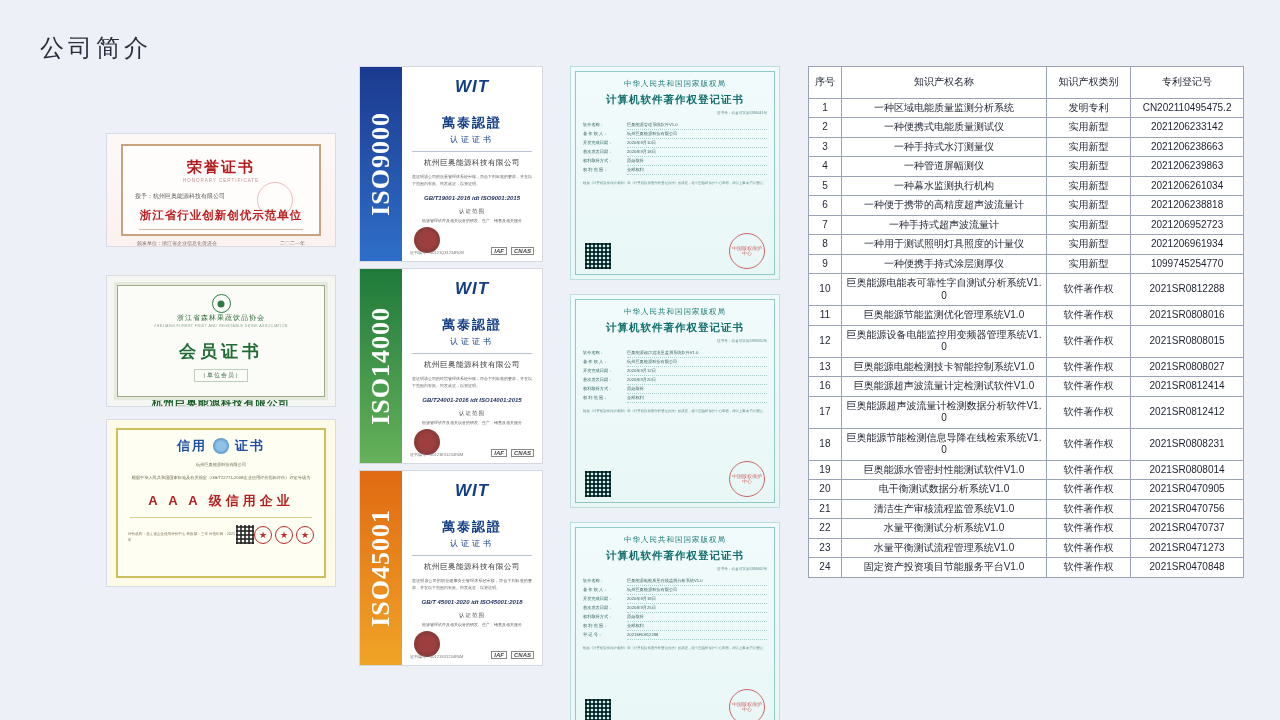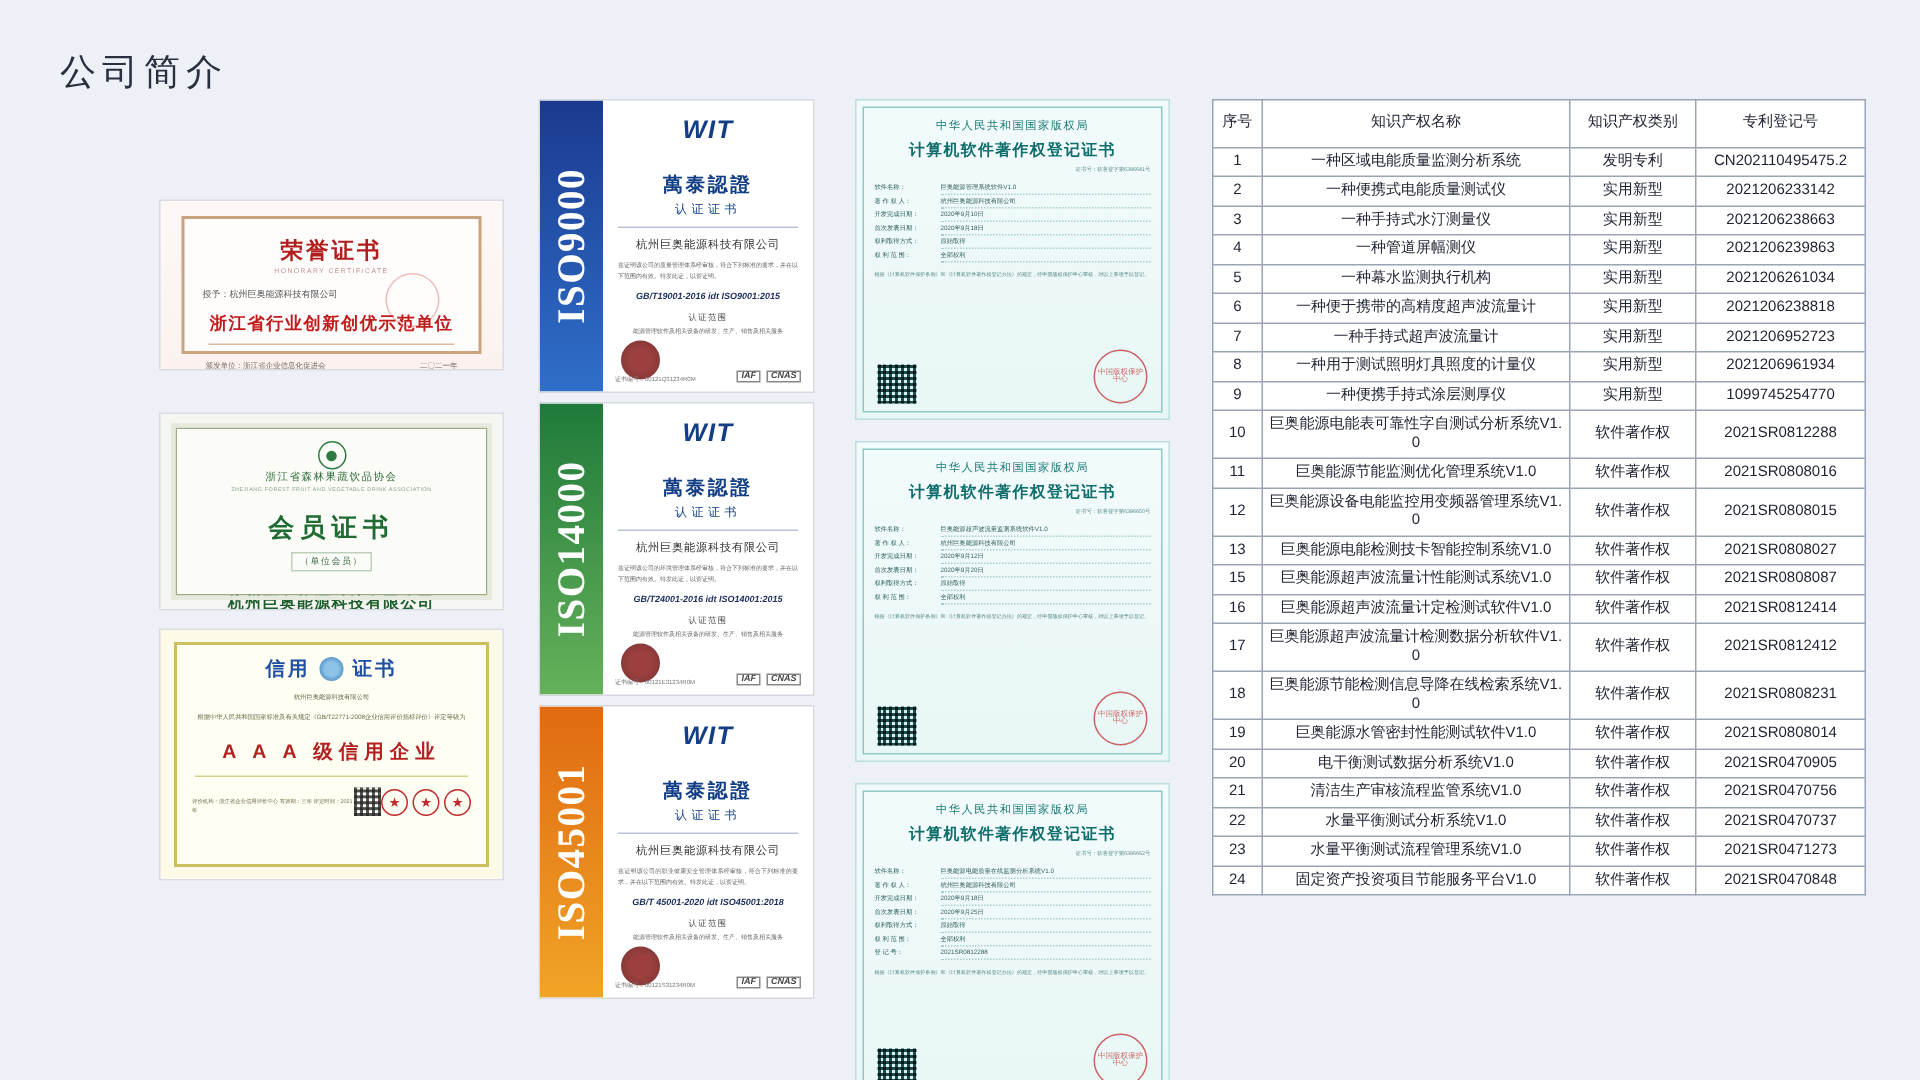--- a/index.html
+++ b/index.html
@@ -895,26 +895,20 @@
           <td>软件著作权</td>
           <td>2021SR0808015</td>
         </tr>
         <tr>
           <td>13</td>
           <td class="name-cell">巨奥能源电能检测技卡智能控制系统V1.0</td>
           <td>软件著作权</td>
           <td>2021SR0808027</td>
         </tr>
         <tr>
-          <td>15</td>
-          <td class="name-cell">巨奥能源超声波流量计性能测试系统V1.0</td>
-          <td>软件著作权</td>
-          <td>2021SR0808087</td>
-        </tr>
-        <tr>
           <td>16</td>
           <td class="name-cell">巨奥能源超声波流量计定检测试软件V1.0</td>
           <td>软件著作权</td>
           <td>2021SR0812414</td>
         </tr>
         <tr>
           <td>17</td>
           <td class="name-cell">巨奥能源超声波流量计检测数据分析软件V1.0</td>
           <td>软件著作权</td>
           <td>2021SR0812412</td>

